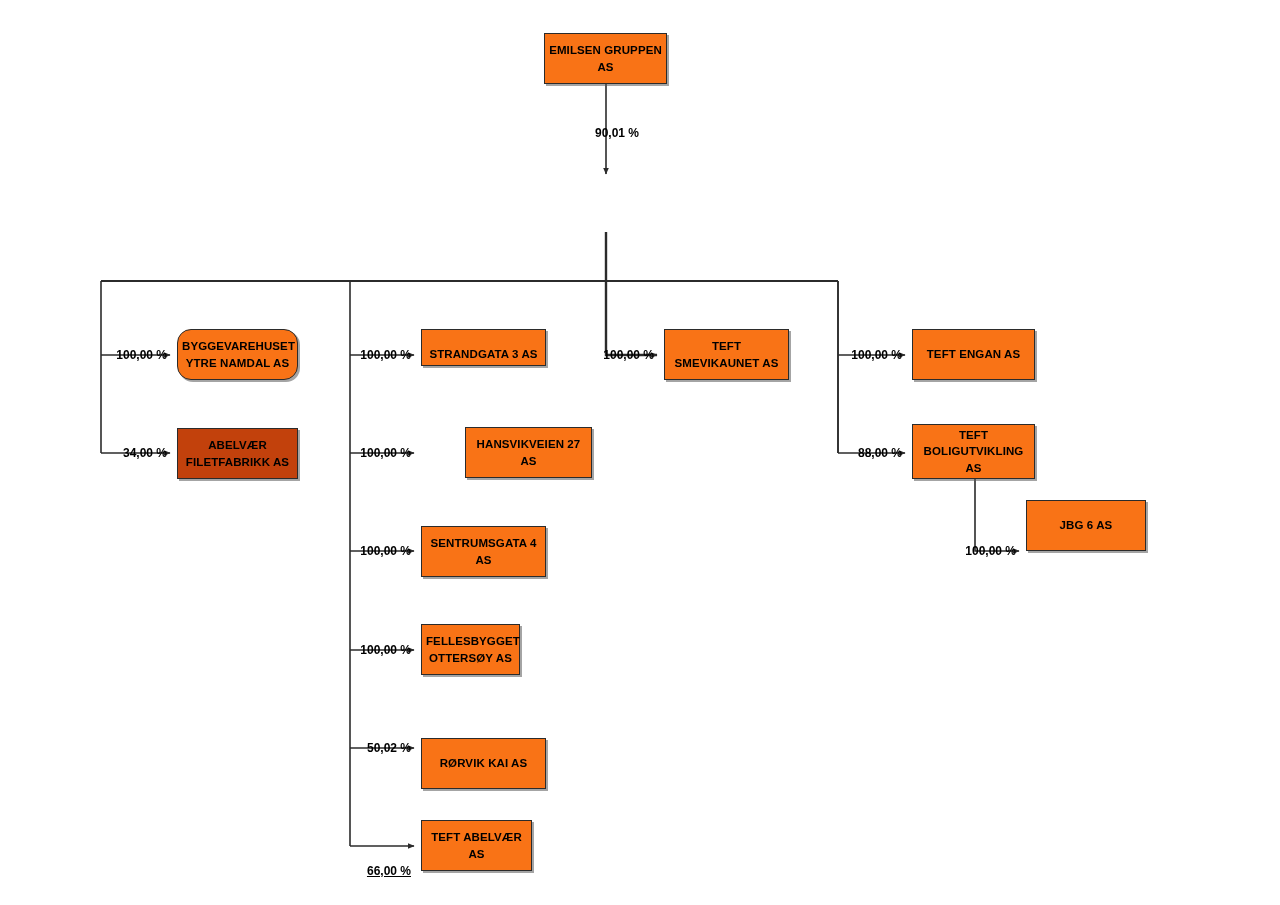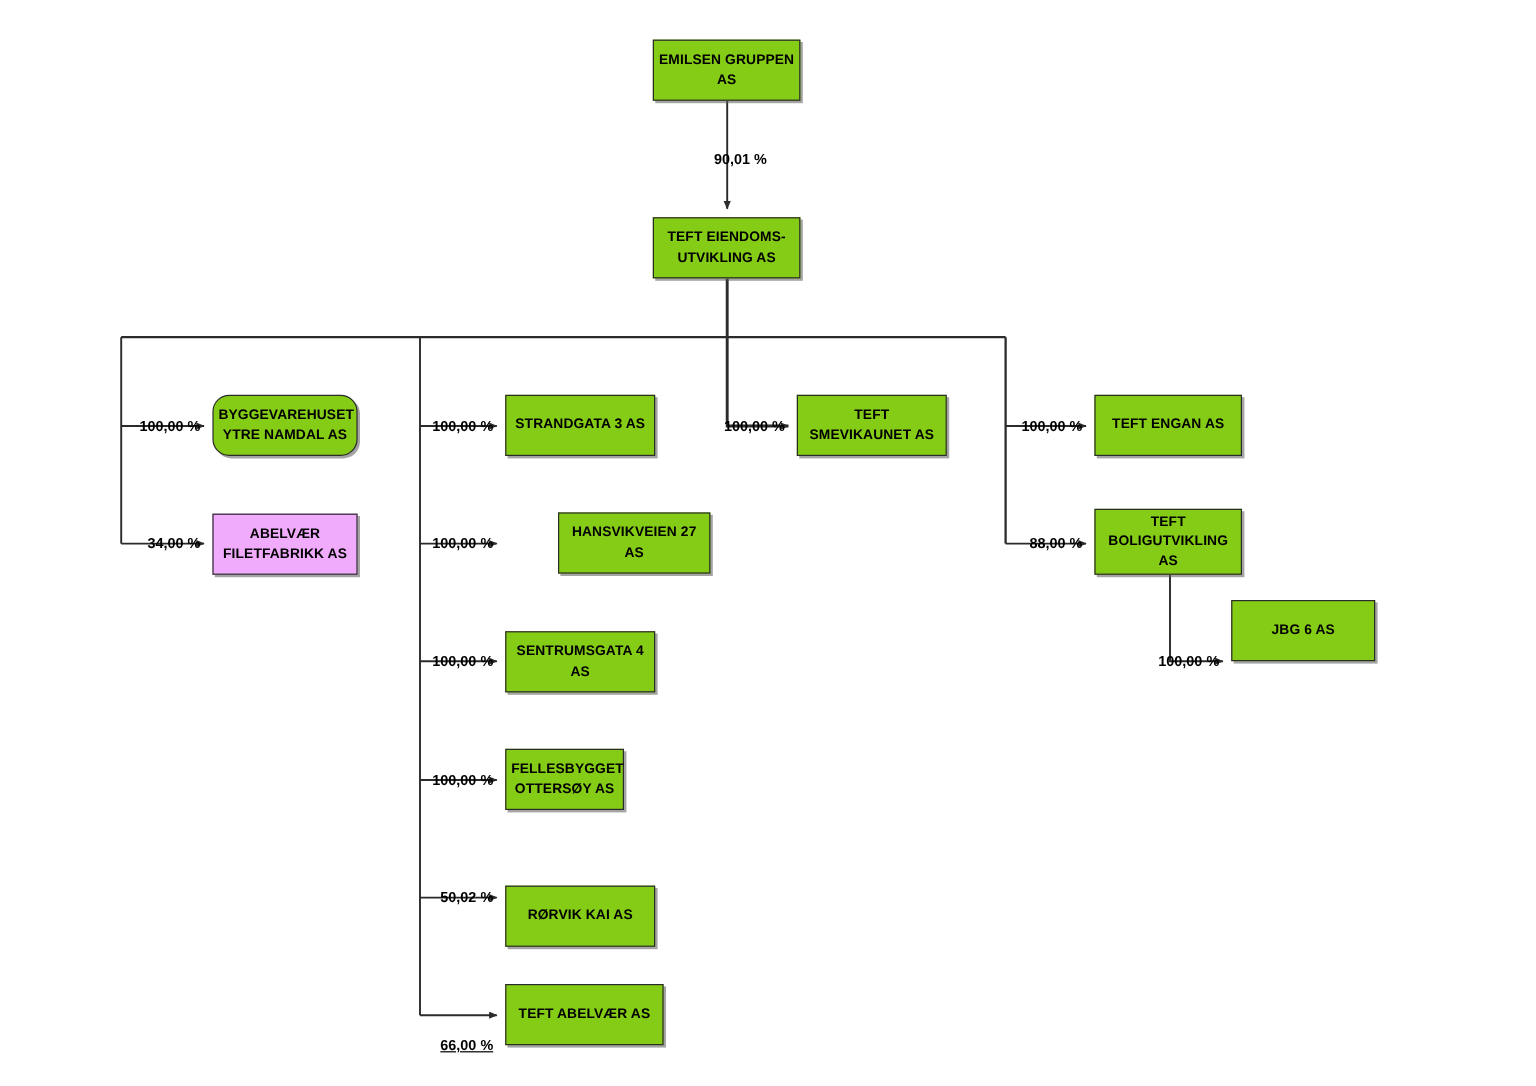--- a/index.html
+++ b/index.html
@@ -35,22 +35,22 @@
     justify-content: center;
     text-align: center;
     font-weight: bold;
     font-size: 11.5px;
     line-height: 1.45;
     letter-spacing: 0.1px;
     color: #000000;
     padding: 2px 4px;
     box-shadow: 2px 2px 0 rgba(90,90,90,0.55);
   }
-  .node.green { background: #84cc16; }
-  .node.blue  { background: #f0abfc; }
+  .node.green { background: #f97316; }
+  .node.blue  { background: #c2410c; }
   .node-label {
     display: block;
     width: 100%;
     white-space: pre-line;
   }
   .edge-label {
     position: absolute;
     font-size: 12px;
     font-weight: bold;
     color: #000000;
@@ -95,36 +95,32 @@
     <path d="M838,453 L905,453" stroke="#2b2b2b" stroke-width="1.6" fill="none" marker-end="url(#arrowhead)"></path>
 
     <path d="M975,479 L975,551 L1019,551" stroke="#2b2b2b" stroke-width="1.6" fill="none" marker-end="url(#arrowhead)"></path>
   </svg>
 
   <div class="node green" style="left:544px; top:33px; width:123px; height:51px;">
     <span class="node-label">EMILSEN GRUPPEN
 AS</span>
   </div>
 
-  <div class="node green" style="left:544px; top:181px; width:123px; height:51px;">
-    <span class="node-label">TEFT EIENDOMS-
-UTVIKLING AS</span>
-  </div>
 
   <div class="node green" style="left:177px; top:329px; width:121px; height:51px;border-radius:14px;">
     <span class="node-label">BYGGEVAREHUSET
 YTRE NAMDAL AS</span>
   </div>
 
   <div class="node blue" style="left:177px; top:428px; width:121px; height:51px;">
     <span class="node-label">ABELVÆR
 FILETFABRIKK AS</span>
   </div>
 
-  <div class="node green" style="left:421px; top:329px; width:125px; height:51px;">
+  <div class="node green" style="left:421px; top:329px; width:125px; height:37px;align-items:flex-end;">
     <span class="node-label">STRANDGATA 3 AS</span>
   </div>
 
   <div class="node green" style="left:434px; top:427px; width:127px; height:51px;margin-left:31px;">
     <span class="node-label">HANSVIKVEIEN 27
 AS</span>
   </div>
 
   <div class="node green" style="left:421px; top:526px; width:125px; height:51px;">
     <span class="node-label">SENTRUMSGATA 4
@@ -133,21 +129,21 @@
 
   <div class="node green" style="left:421px; top:624px; width:99px; height:51px;">
     <span class="node-label">FELLESBYGGET
 OTTERSØY AS</span>
   </div>
 
   <div class="node green" style="left:421px; top:722px; width:125px; height:51px;margin-top:16px;">
     <span class="node-label">RØRVIK KAI AS</span>
   </div>
 
-  <div class="node green" style="left:421px; top:820px; width:132px; height:51px;">
+  <div class="node green" style="left:421px; top:820px; width:111px; height:51px;">
     <span class="node-label">TEFT ABELVÆR AS</span>
   </div>
 
   <div class="node green" style="left:664px; top:329px; width:125px; height:51px;">
     <span class="node-label">TEFT
 SMEVIKAUNET AS</span>
   </div>
 
   <div class="node green" style="left:912px; top:329px; width:123px; height:51px;">
     <span class="node-label">TEFT ENGAN AS</span>

